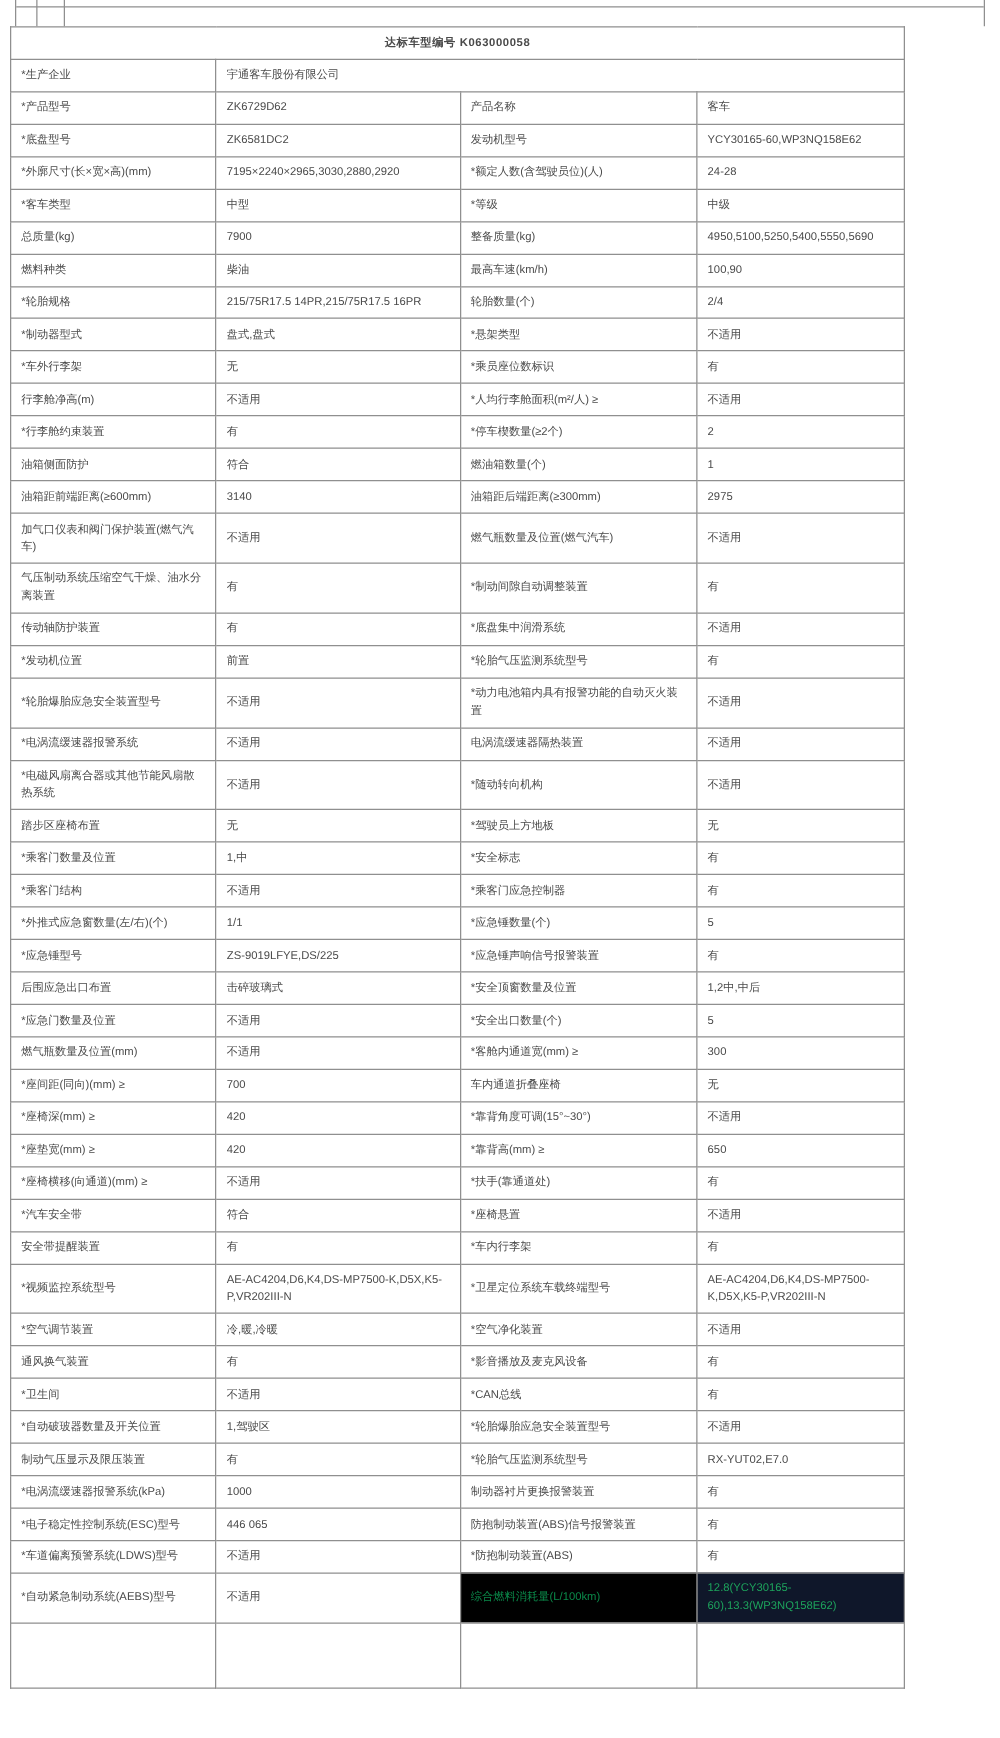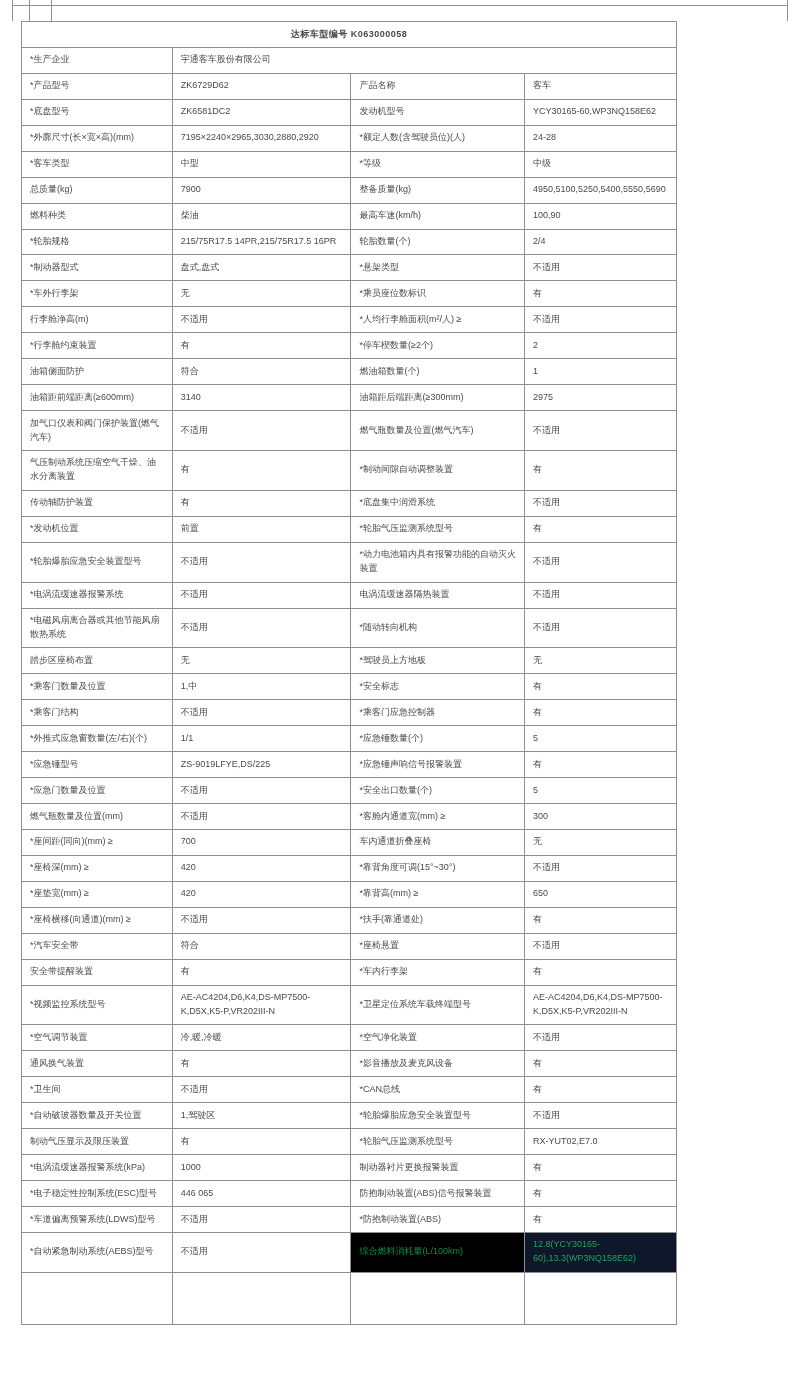--- a/index.html
+++ b/index.html
@@ -11,21 +11,21 @@
   .page{position:relative;width:800px;height:1390px;}
   
   .top-strip{
     position:relative;margin:0 12px;height:21px;
     border-left:1px solid #8f8f8f;border-right:1px solid #8f8f8f;
   }
   .top-strip .hline{position:absolute;left:0;right:0;top:5px;border-top:1px solid #8f8f8f;}
   .top-strip .vtick1{position:absolute;left:16px;top:0;bottom:0;border-left:1px solid #8f8f8f;}
   .top-strip .vtick2{position:absolute;left:38px;top:0;bottom:0;border-left:1px solid #8f8f8f;}
   table.spec{
-    width:656px;margin:0 21px;border-collapse:collapse;table-layout:fixed;
+    width:716px;margin:0 8px;border-collapse:collapse;table-layout:fixed;
   }
   table.spec td{
     border:1px solid #8f8f8f;
     font-size:9px;line-height:1.55;color:#4a4a4a;
     padding:5.5px 8px;vertical-align:middle;word-wrap:break-word;
   }
   td.title-cell{
     text-align:center;font-size:12px;font-weight:bold;color:#111111;
     padding:8px 4px;letter-spacing:0.5px;
   }
@@ -203,20 +203,26 @@
           <td>*应急锤数量(个)</td>
           <td>5</td>
         </tr>
         <tr>
           <td>*应急锤型号</td>
           <td>ZS-9019LFYE,DS/225</td>
           <td>*应急锤声响信号报警装置</td>
           <td>有</td>
         </tr>
         <tr>
+          <td>后围应急出口布置</td>
+          <td>击碎玻璃式</td>
+          <td>*安全顶窗数量及位置</td>
+          <td>1,2中,中后</td>
+        </tr>
+        <tr>
           <td>*应急门数量及位置</td>
           <td>不适用</td>
           <td>*安全出口数量(个)</td>
           <td>5</td>
         </tr>
         <tr>
           <td>燃气瓶数量及位置(mm)</td>
           <td>不适用</td>
           <td>*客舱内通道宽(mm) ≥</td>
           <td>300</td>

